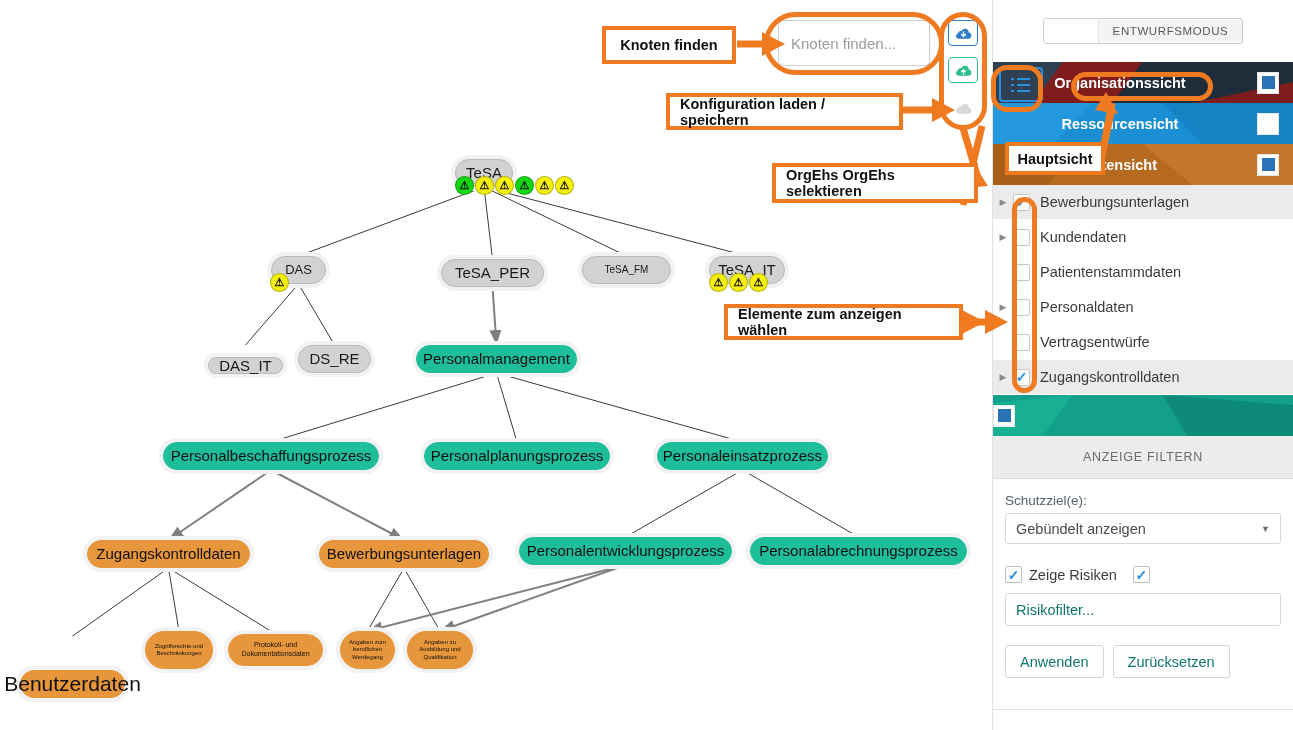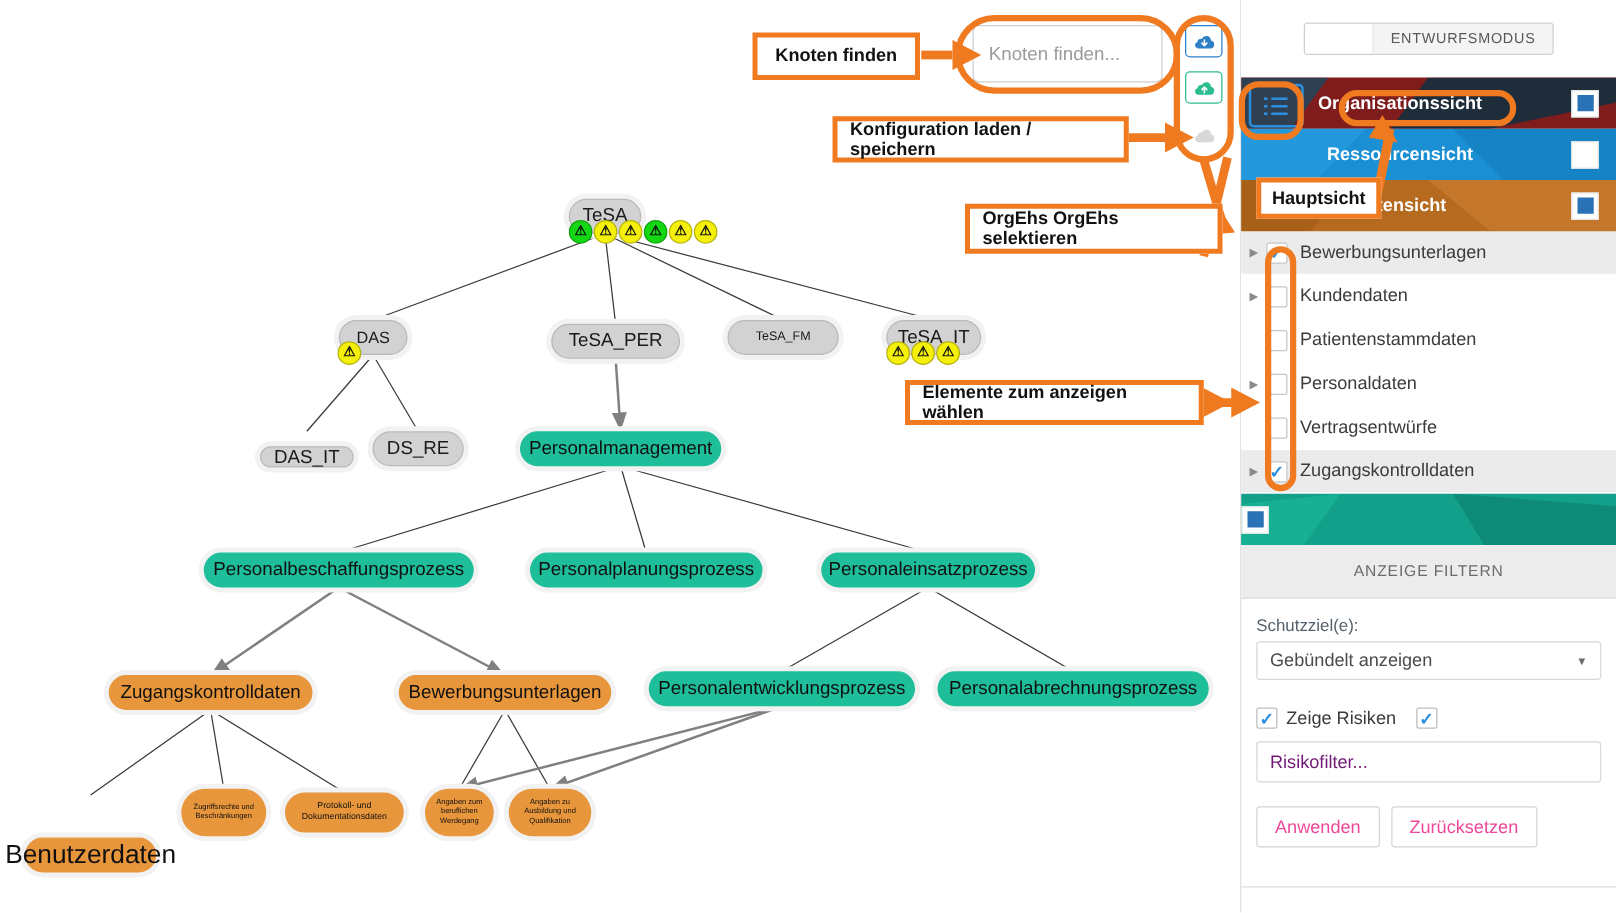--- a/index.html
+++ b/index.html
@@ -158,27 +158,27 @@
   .f-checks{display:flex;align-items:center;margin-top:22px;gap:16px;}
   .f-chk{display:flex;align-items:center;gap:7px;font-size:14.5px;color:#3b3b3b;}
   .f-chk .box{
     width:17px;height:17px;border:1px solid #bdbdbd;background:#fff;border-radius:2px;
     display:flex;align-items:center;justify-content:center;color:#2a8fe0;font-size:14px;
     font-weight:bold;box-sizing:border-box;
   }
   #risk-input{
     margin-top:10px;height:33px;border:1px solid #d8d8d8;border-radius:3px;background:#fff;
     display:flex;align-items:center;padding:0 10px;box-sizing:border-box;
-    font-size:14.5px;color:#701a75;
+    font-size:14.5px;color:#0f766e;
   }
   .f-buttons{display:flex;gap:9px;margin-top:19px;}
   .f-btn{
     height:33px;border:1px solid #d4d4d4;border-radius:3px;background:#fff;
     display:flex;align-items:center;padding:0 14px;
-    font-size:14.5px;color:#ec4899;box-sizing:border-box;
+    font-size:14.5px;color:#0f766e;box-sizing:border-box;
   }
   #panel-edge{
     position:absolute;left:0;right:0;top:709px;border-top:1px solid #e0e0e0;
   }
 </style>
 </head>
 <body>
 
 <div id="graph-canvas">
   <svg id="edge-layer">

